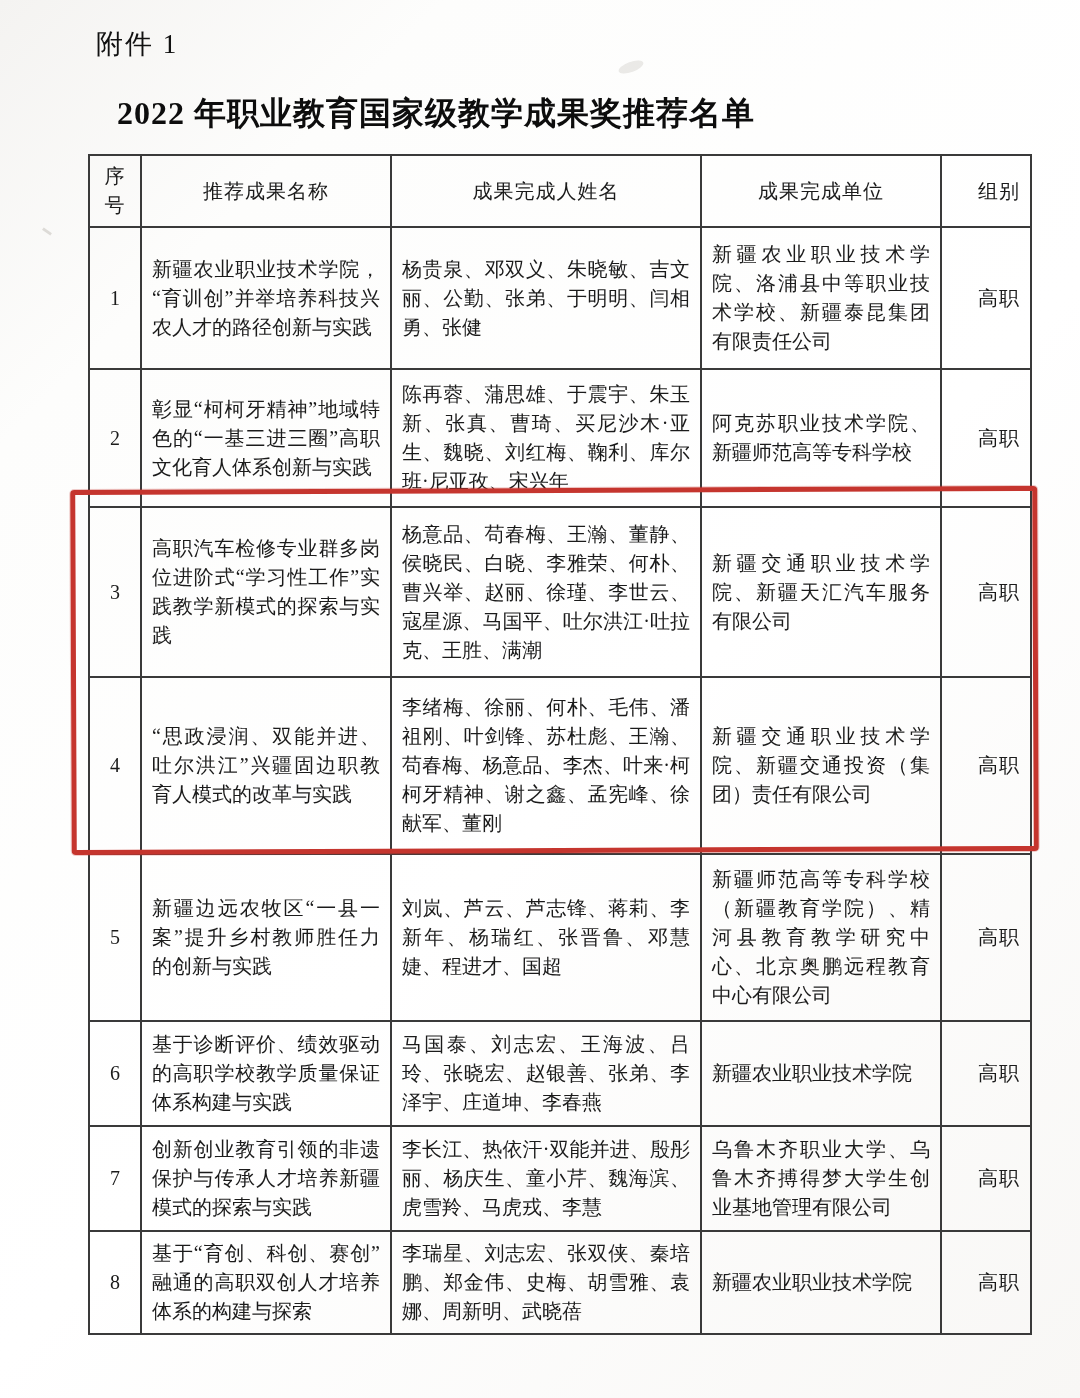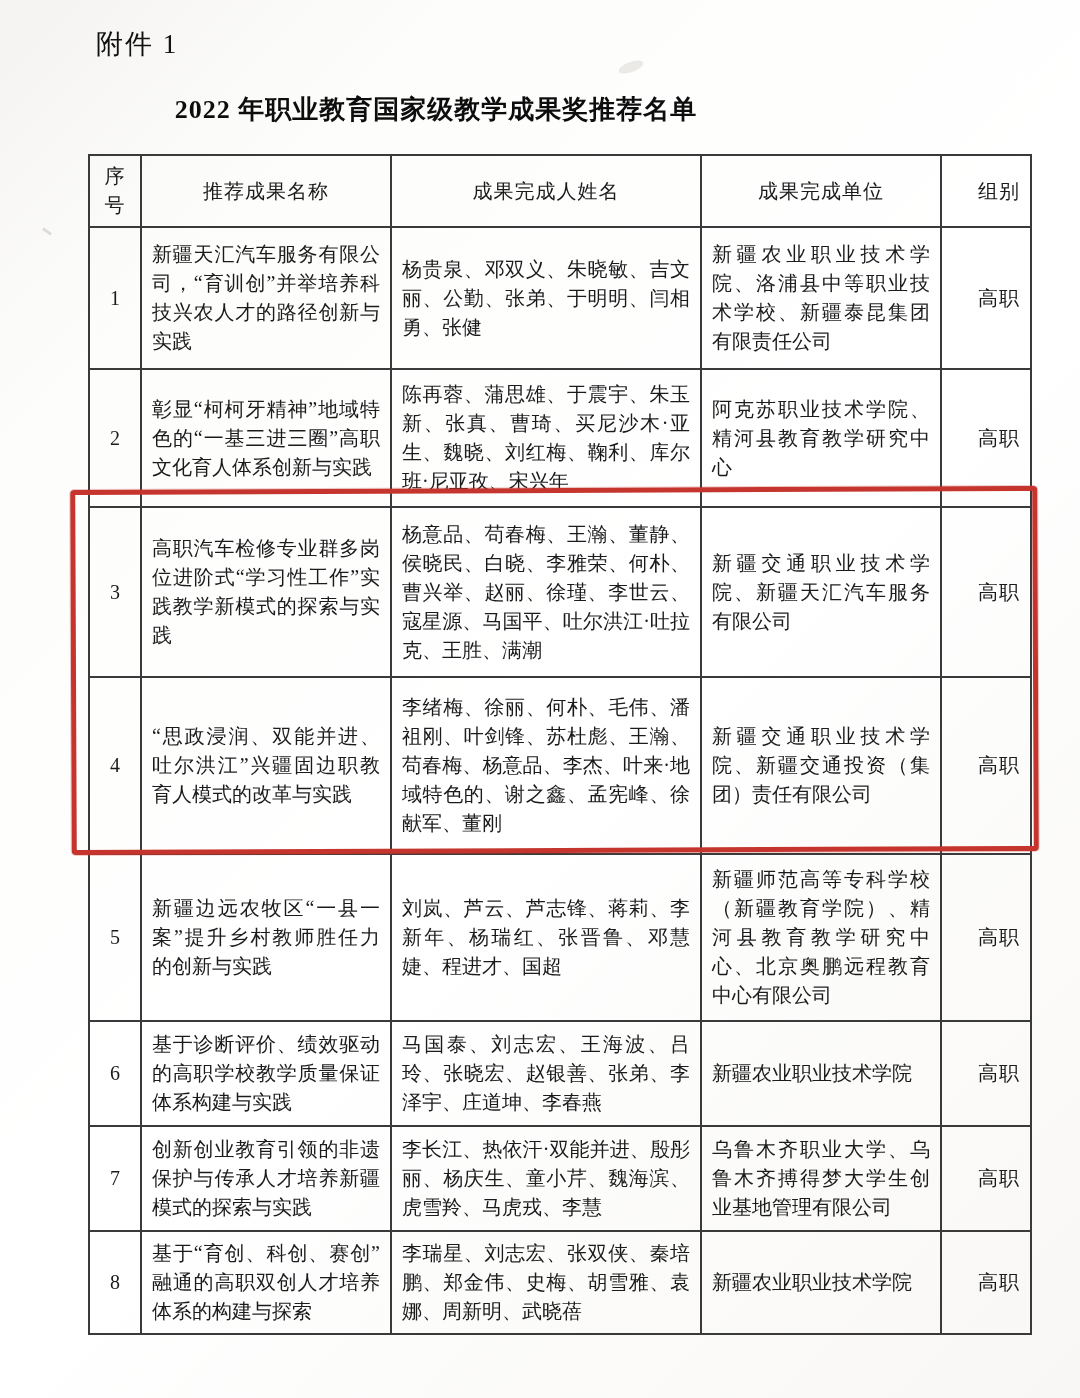--- a/index.html
+++ b/index.html
@@ -11,21 +11,21 @@
     -webkit-font-smoothing:antialiased;
     overflow:hidden;
   }
   .page{position:absolute;inset:0;}
   .attachment{
     position:absolute;left:96px;top:26px;
     font-size:27px;letter-spacing:2px;color:#111;text-align:right;
   }
   .doc-title{
     position:absolute;left:0;top:92px;width:872px;
-    text-align:center;font-size:26px;font-weight:bold;
+    text-align:center;font-size:32px;font-weight:bold;
     letter-spacing:1px;color:#0d0d0d;
   }
   table.results{
     position:absolute;left:88px;top:154px;
     width:942px;border-collapse:collapse;table-layout:fixed;
     font-size:20px;color:#1b1b1b;
   }
   table.results td,table.results th{
     border:2px solid #3a3a3a;
     vertical-align:middle;
@@ -88,46 +88,46 @@
       <tr class="hdr">
         <th class="h-cell h-no">序号</th>
         <th class="h-cell h-name">推荐成果名称</th>
         <th class="h-cell h-people">成果完成人姓名</th>
         <th class="h-cell h-org">成果完成单位</th>
         <th class="h-cell h-group">组别</th>
       </tr>
 
       <tr class="r0">
         <td class="c-no">1</td>
-        <td class="c-name">新疆天汇汽车服务有限公司，“育训创”并举培养科技兴农人才的路径创新与实践</td>
+        <td class="c-name">新疆农业职业技术学院，“育训创”并举培养科技兴农人才的路径创新与实践</td>
         <td class="c-people">杨贵泉、邓双义、朱晓敏、吉文丽、公勤、张弟、于明明、闫相勇、张健</td>
         <td class="c-org">新疆农业职业技术学院、洛浦县中等职业技术学校、新疆泰昆集团有限责任公司</td>
         <td class="c-group">高职</td>
       </tr>
 
       <tr class="r1">
         <td class="c-no">2</td>
         <td class="c-name">彰显“柯柯牙精神”地域特色的“一基三进三圈”高职文化育人体系创新与实践</td>
         <td class="c-people">陈再蓉、蒲思雄、于震宇、朱玉新、张真、曹琦、买尼沙木·亚生、魏晓、刘红梅、鞠利、库尔班·尼亚孜、宋兴年</td>
-        <td class="c-org">阿克苏职业技术学院、精河县教育教学研究中心</td>
+        <td class="c-org">阿克苏职业技术学院、新疆师范高等专科学校</td>
         <td class="c-group">高职</td>
       </tr>
 
       <tr class="r2">
         <td class="c-no">3</td>
         <td class="c-name">高职汽车检修专业群多岗位进阶式“学习性工作”实践教学新模式的探索与实践</td>
         <td class="c-people">杨意品、苟春梅、王瀚、董静、侯晓民、白晓、李雅荣、何朴、曹兴举、赵丽、徐瑾、李世云、寇星源、马国平、吐尔洪江·吐拉克、王胜、满潮</td>
         <td class="c-org">新疆交通职业技术学院、新疆天汇汽车服务有限公司</td>
         <td class="c-group">高职</td>
       </tr>
 
       <tr class="r3">
         <td class="c-no">4</td>
         <td class="c-name">“思政浸润、双能并进、吐尔洪江”兴疆固边职教育人模式的改革与实践</td>
-        <td class="c-people">李绪梅、徐丽、何朴、毛伟、潘祖刚、叶剑锋、苏杜彪、王瀚、苟春梅、杨意品、李杰、叶来·地域特色的、谢之鑫、孟宪峰、徐献军、董刚</td>
+        <td class="c-people">李绪梅、徐丽、何朴、毛伟、潘祖刚、叶剑锋、苏杜彪、王瀚、苟春梅、杨意品、李杰、叶来·柯柯牙精神、谢之鑫、孟宪峰、徐献军、董刚</td>
         <td class="c-org">新疆交通职业技术学院、新疆交通投资（集团）责任有限公司</td>
         <td class="c-group">高职</td>
       </tr>
 
       <tr class="r4">
         <td class="c-no">5</td>
         <td class="c-name">新疆边远农牧区“一县一案”提升乡村教师胜任力的创新与实践</td>
         <td class="c-people">刘岚、芦云、芦志锋、蒋莉、李新年、杨瑞红、张晋鲁、邓慧婕、程进才、国超</td>
         <td class="c-org">新疆师范高等专科学校（新疆教育学院）、精河县教育教学研究中心、北京奥鹏远程教育中心有限公司</td>
         <td class="c-group">高职</td>

